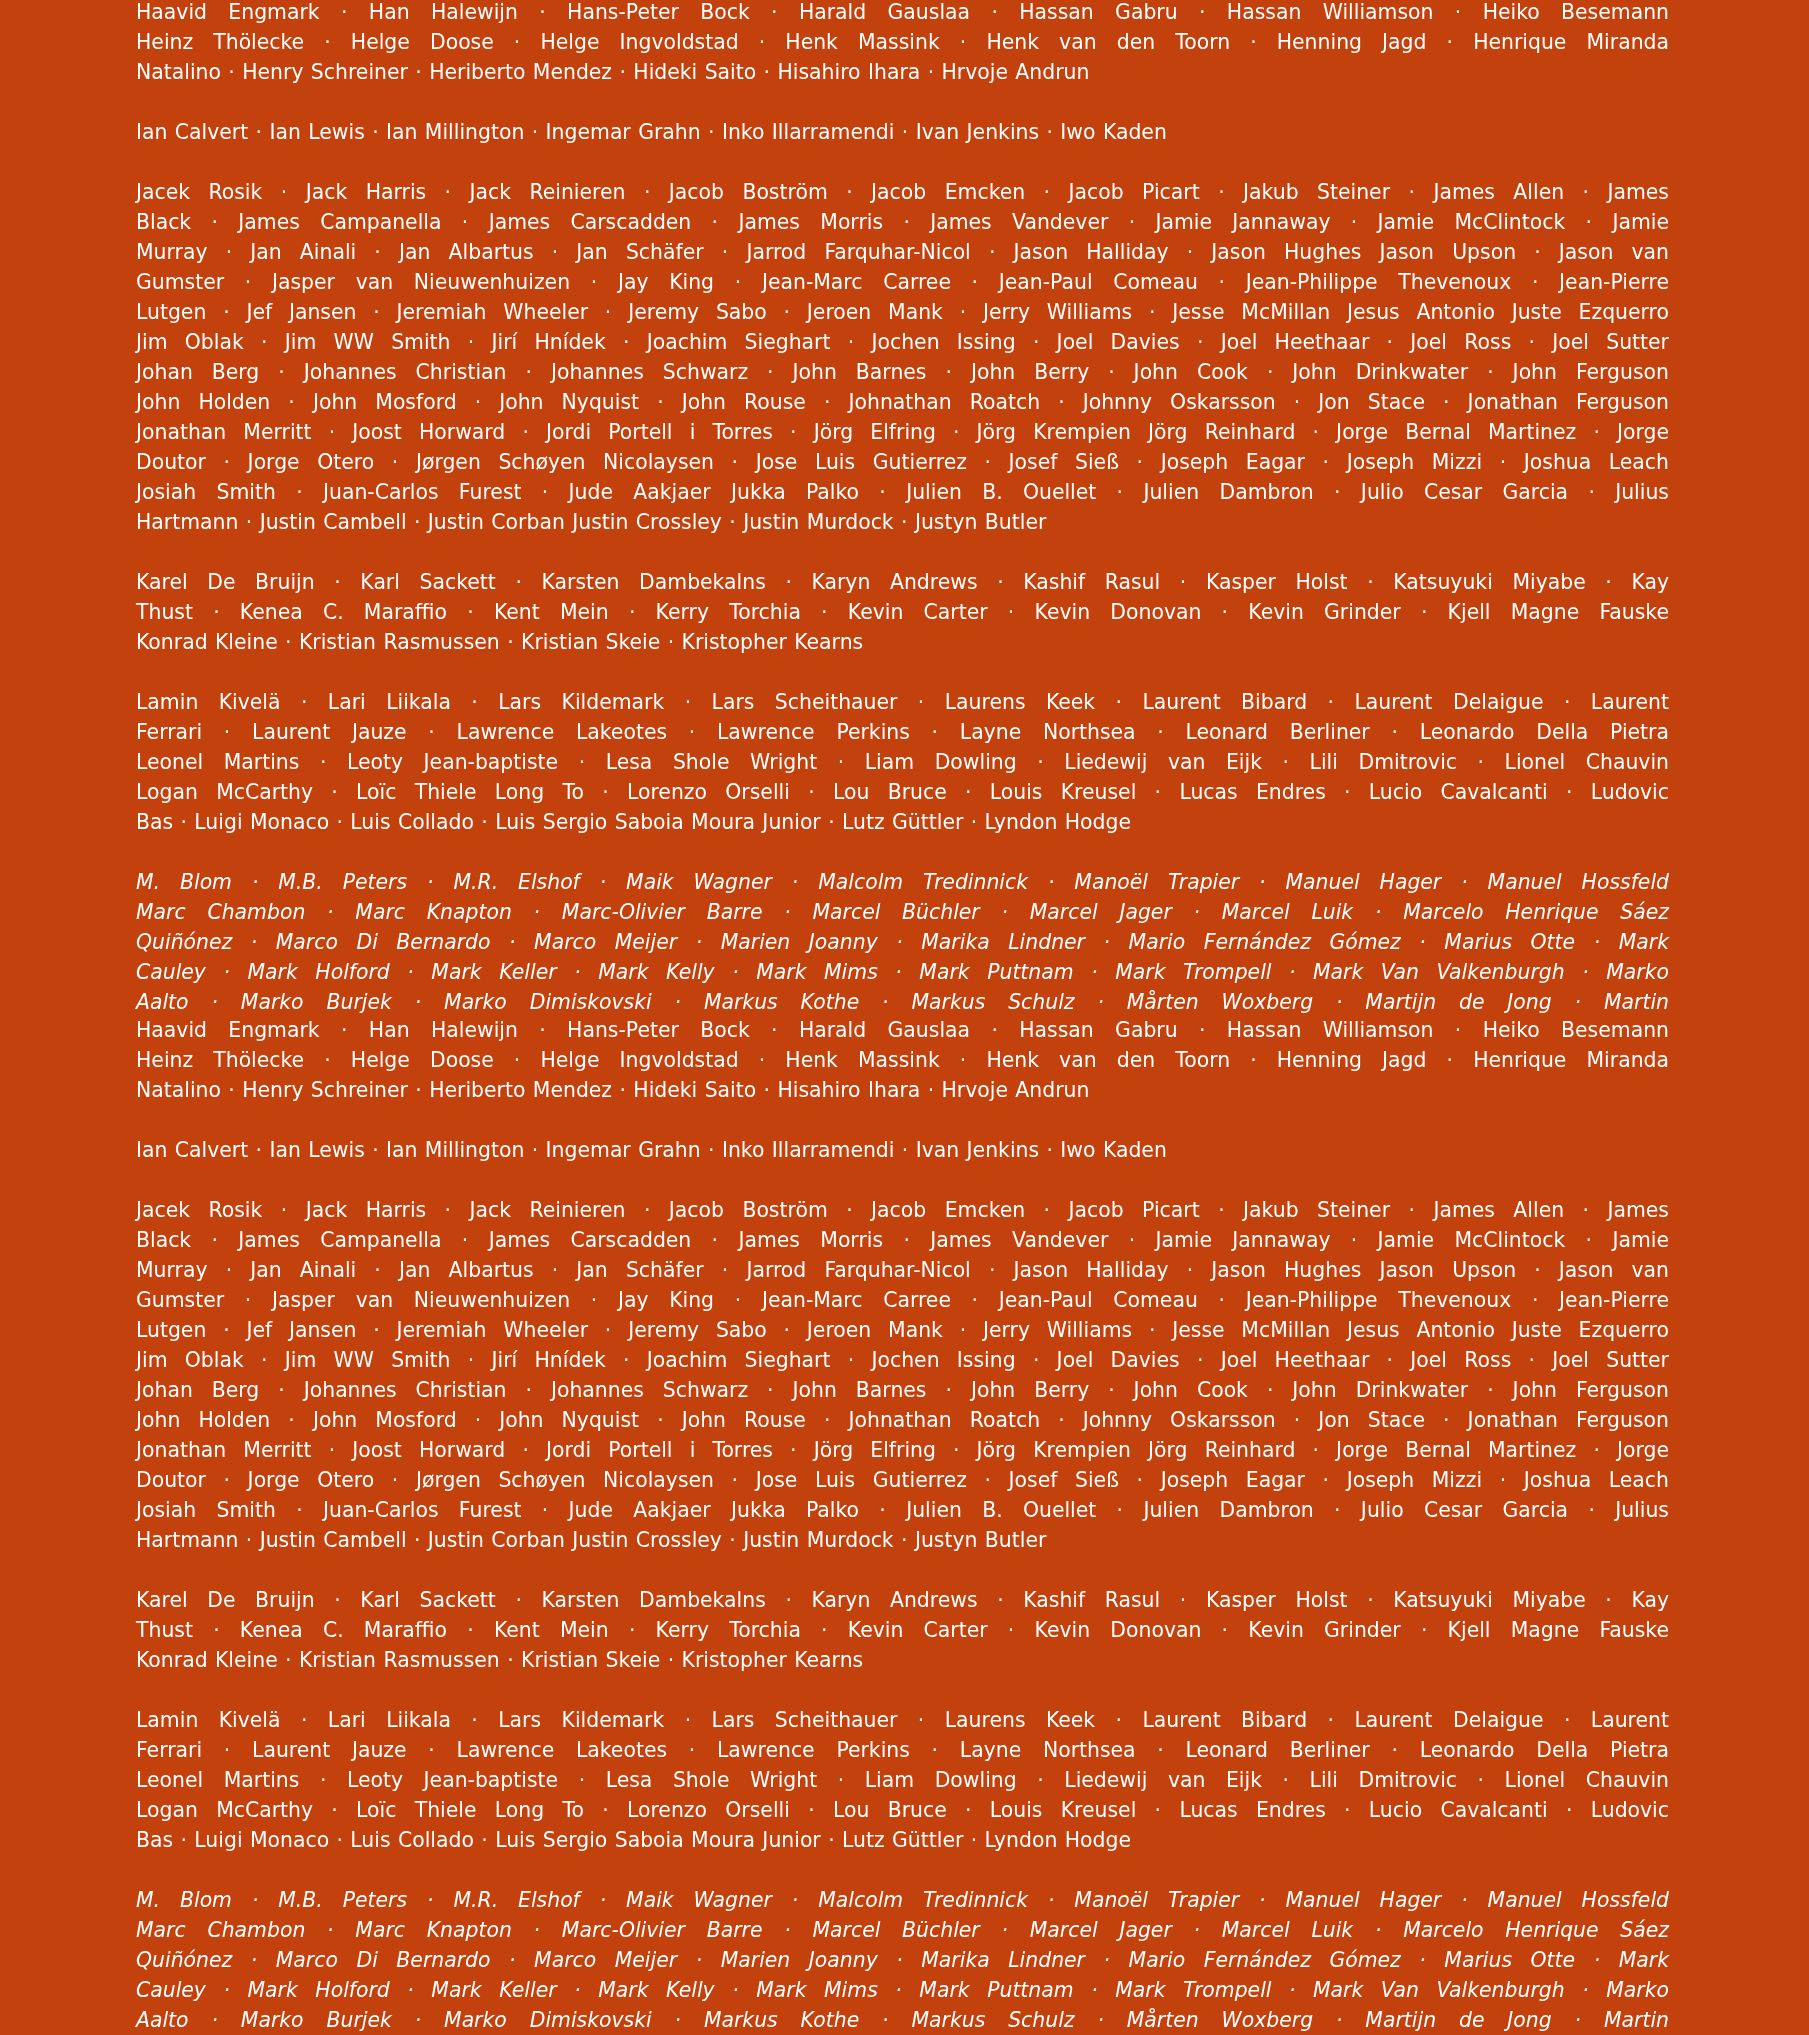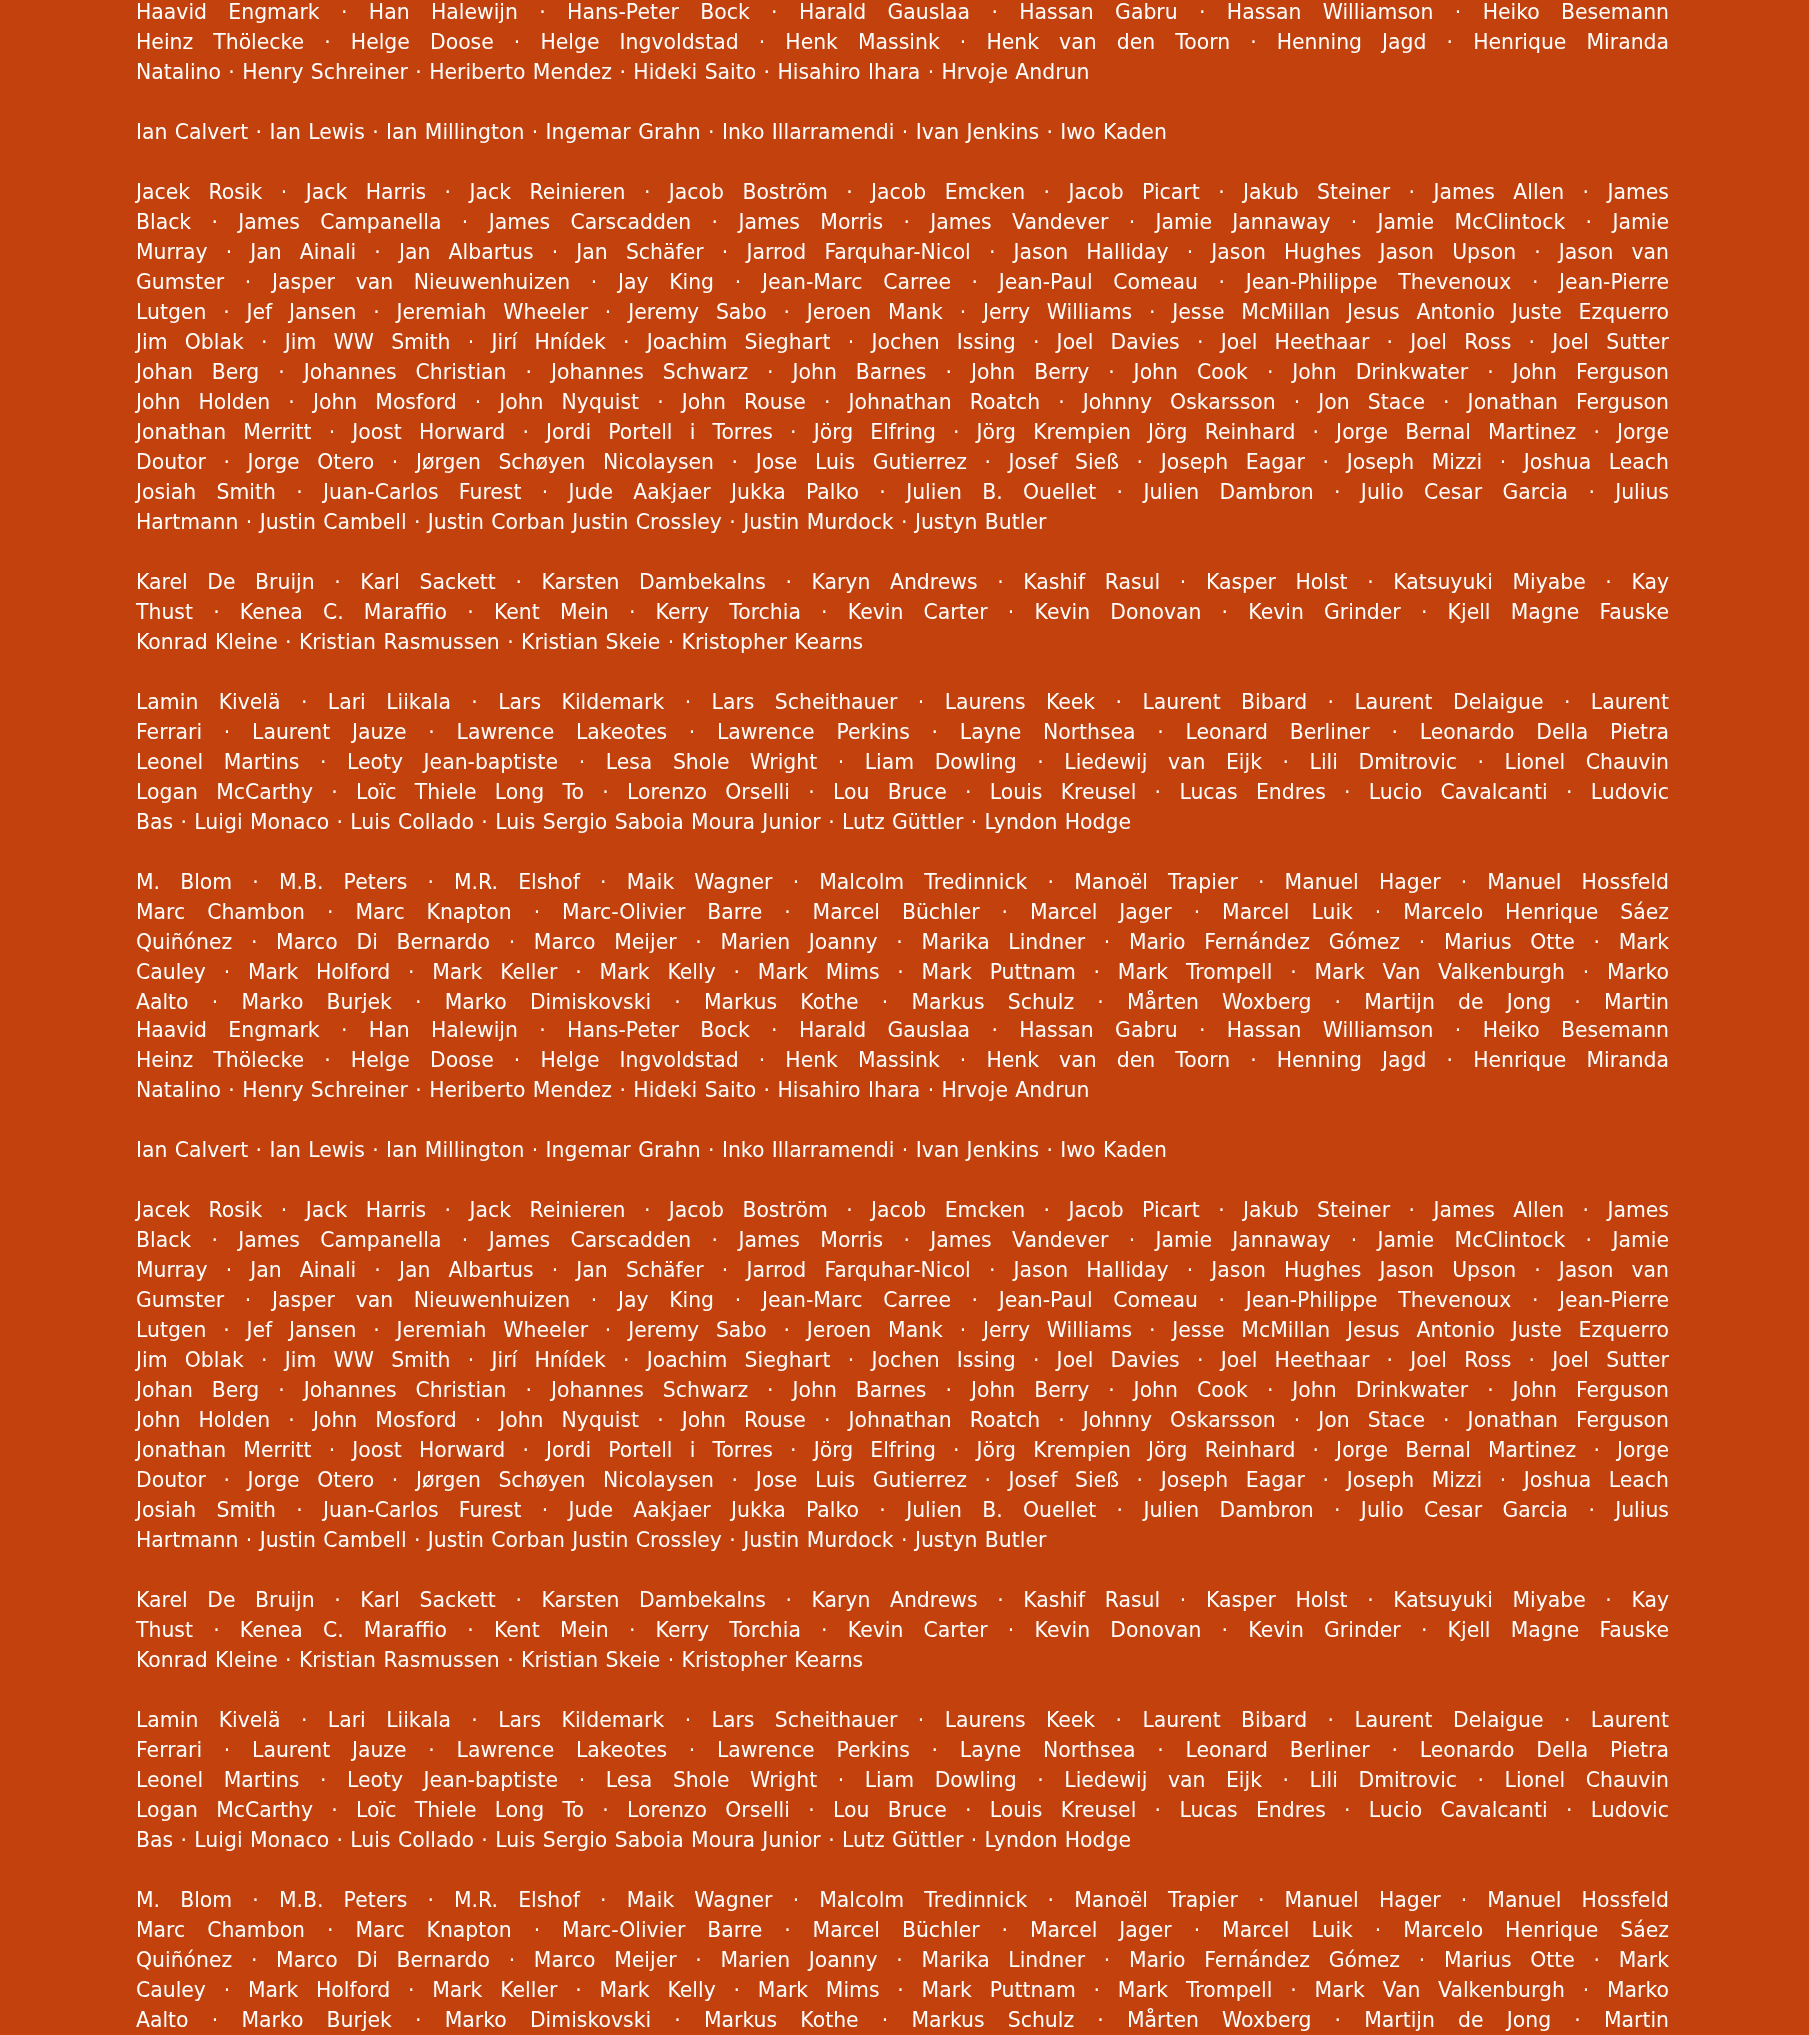--- a/index.html
+++ b/index.html
@@ -15,21 +15,21 @@
   #half1 { top: 0; }
   #half2 { top: 1018px; }
   .credits {
     margin: -3.2px 140px 0 136px;
     color: #ffffff;
     font-size: 20.4px;
     line-height: 30px;
     font-weight: 400;
   }
   .block { margin-bottom: 30px; }
-  .block:last-child { margin-bottom: 0; }
+  .block:last-child { margin-bottom: 0; font-style: italic; }
   .line {
     text-align: justify;
     text-align-last: justify;
     word-spacing: 0.9px;
   }
   .line.short { text-align-last: left; }
 </style>
 </head>
 <body>
 

